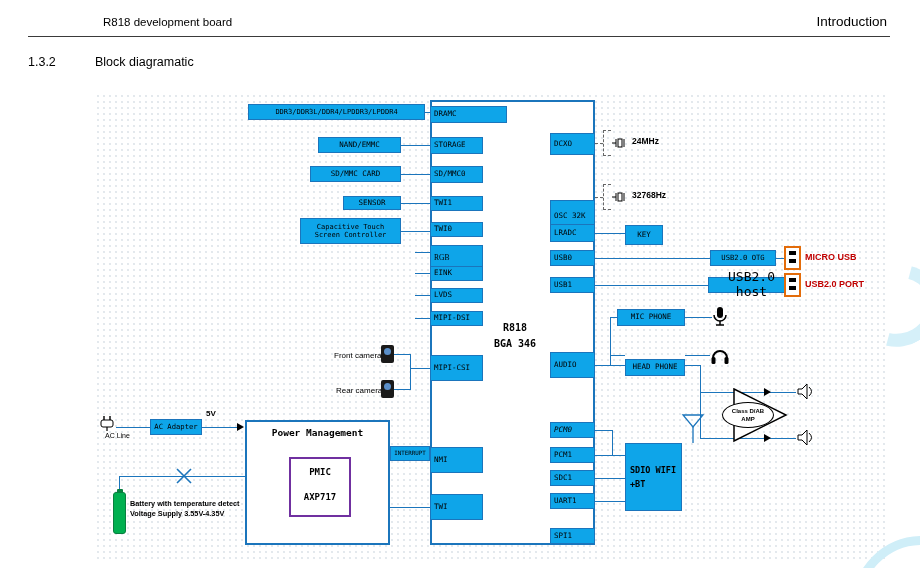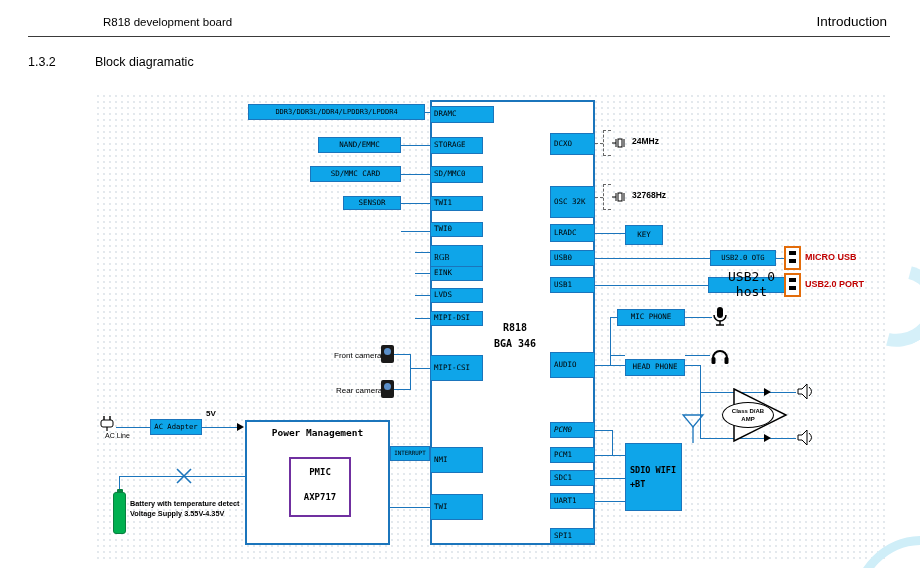--- a/index.html
+++ b/index.html
@@ -85,49 +85,51 @@
   <div class="dh" style="left:603px;top:155px;width:8px;"></div>
   <div class="dh" style="left:595px;top:197px;width:8px;"></div>
   <div class="dv" style="left:603px;top:184px;height:26px;"></div>
   <div class="dh" style="left:603px;top:184px;width:8px;"></div>
   <div class="dh" style="left:603px;top:209px;width:8px;"></div>
 
   <div class="abs" style="left:430px;top:100px;width:165px;height:445px;border:2px solid #1b75bc;background:#fff;"></div>
   <div class="txt pre mono" style="left:470px;top:320px;width:90px;text-align:center;font-weight:bold;font-size:10px;line-height:1.6;white-space:pre-line;">R818
 BGA 346</div>
 
-  <div class="box pin" style="left:430px;top:106px;width:64px;height:17px;">DRAMC</div>
+  <div class="box pin" style="left:430px;top:106px;width:77px;height:17px;">DRAMC</div>
   <div class="box pin" style="left:430px;top:137px;width:53px;height:17px;">STORAGE</div>
   <div class="box pin" style="left:430px;top:166px;width:53px;height:17px;">SD/MMC0</div>
   <div class="box pin" style="left:430px;top:196px;width:53px;height:15px;">TWI1</div>
   <div class="box pin" style="left:430px;top:222px;width:53px;height:15px;">TWI0</div>
   <div class="box pin" style="left:430px;top:245px;width:53px;height:26px;font-family:Liberation Serif, serif;">RGB</div>
   <div class="box pin" style="left:430px;top:266px;width:53px;height:15px;">EINK</div>
   <div class="box pin" style="left:430px;top:288px;width:53px;height:15px;">LVDS</div>
   <div class="box pin" style="left:430px;top:311px;width:53px;height:15px;">MIPI-DSI</div>
   <div class="box pin" style="left:430px;top:355px;width:53px;height:26px;">MIPI-CSI</div>
   <div class="box pin" style="left:430px;top:447px;width:53px;height:26px;">NMI</div>
   <div class="box pin" style="left:430px;top:494px;width:53px;height:26px;">TWI</div>
 
   <div class="box pin" style="left:550px;top:133px;width:45px;height:22px;">DCXO</div>
-  <div class="box pin" style="left:550px;top:186px;width:45px;height:32px;">OSC 32K</div>
+  <div class="box pin" style="left:550px;top:200px;width:45px;height:32px;">OSC 32K</div>
   <div class="box pin" style="left:550px;top:224px;width:45px;height:18px;">LRADC</div>
   <div class="box pin" style="left:550px;top:250px;width:45px;height:16px;">USB0</div>
   <div class="box pin" style="left:550px;top:277px;width:45px;height:16px;">USB1</div>
   <div class="box pin" style="left:550px;top:352px;width:45px;height:26px;">AUDIO</div>
   <div class="box pin" style="left:550px;top:422px;width:45px;height:16px;font-style:italic;">PCM0</div>
   <div class="box pin" style="left:550px;top:447px;width:45px;height:16px;">PCM1</div>
   <div class="box pin" style="left:550px;top:470px;width:45px;height:16px;">SDC1</div>
   <div class="box pin" style="left:550px;top:493px;width:45px;height:16px;">UART1</div>
   <div class="box pin" style="left:550px;top:528px;width:45px;height:16px;">SPI1</div>
 
   <div class="box" style="left:248px;top:104px;width:177px;height:16px;font-size:7px;">DDR3/DDR3L/DDR4/LPDDR3/LPDDR4</div>
   <div class="box" style="left:318px;top:137px;width:83px;height:16px;">NAND/EMMC</div>
   <div class="box" style="left:310px;top:166px;width:91px;height:16px;">SD/MMC CARD</div>
   <div class="box" style="left:343px;top:196px;width:58px;height:14px;">SENSOR</div>
+  <div class="box pre" style="left:300px;top:218px;width:101px;height:26px;font-size:7px;">Capacitive Touch
+Screen Controller</div>
 
   <div class="txt" style="left:334px;top:351px;font-size:8px;">Front camera</div>
   <div class="abs" style="left:381px;top:345px;width:13px;height:18px;background:#1a1a1a;border-radius:2px;">
       <div class="abs" style="left:3px;top:3px;width:7px;height:7px;border-radius:50%;background:#5b8fc9;"></div>
     </div>
   <div class="txt" style="left:336px;top:386px;font-size:8px;">Rear camera</div>
   <div class="abs" style="left:381px;top:380px;width:13px;height:18px;background:#1a1a1a;border-radius:2px;">
       <div class="abs" style="left:3px;top:3px;width:7px;height:7px;border-radius:50%;background:#5b8fc9;"></div>
     </div>
 

